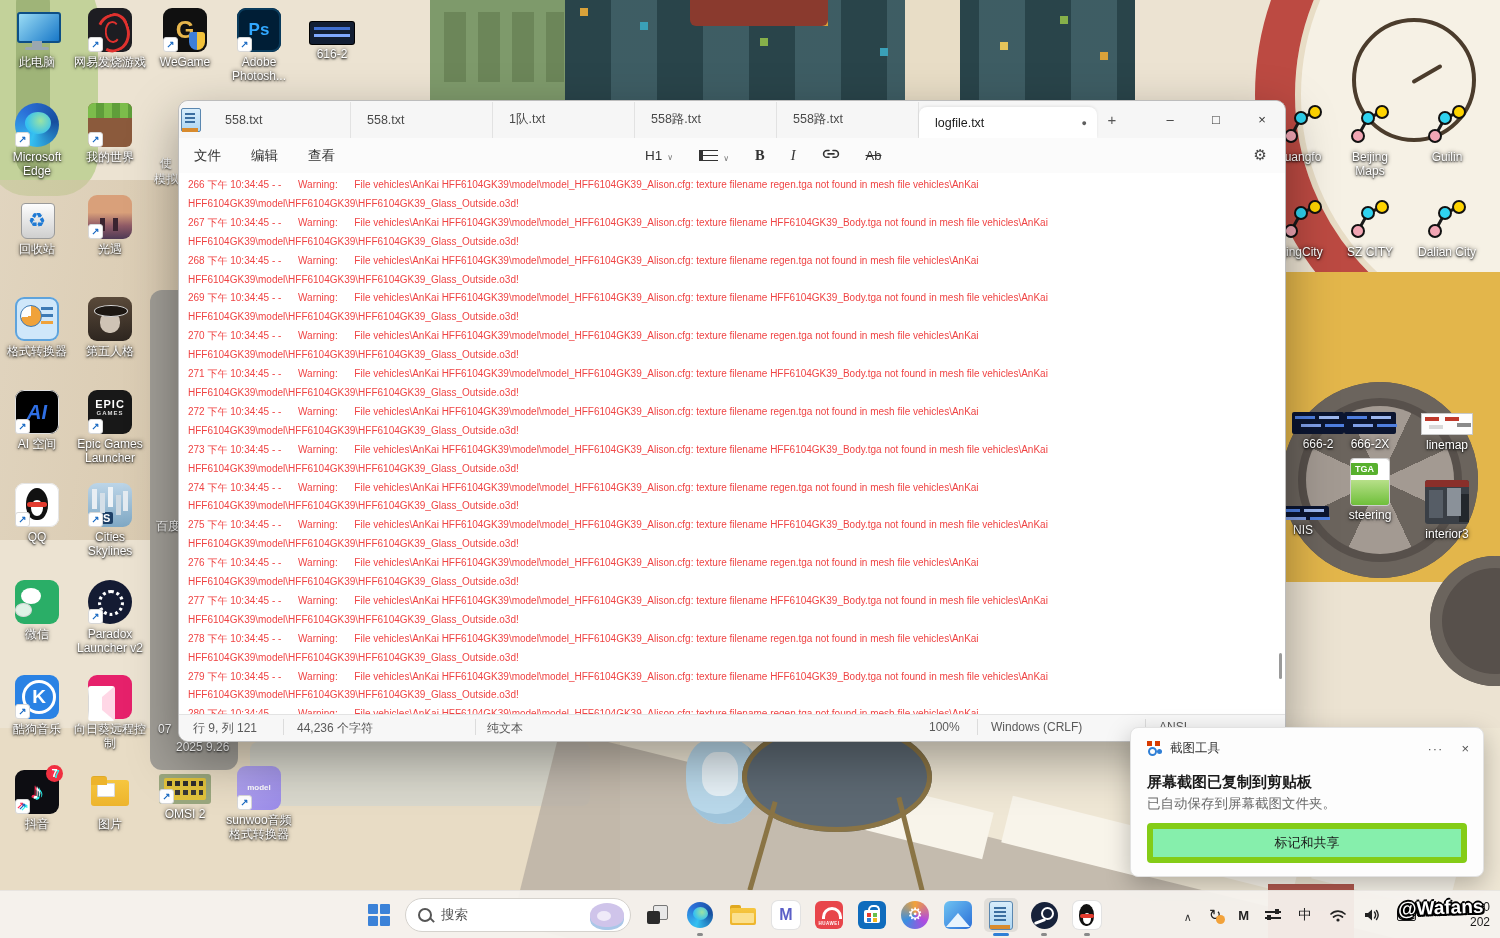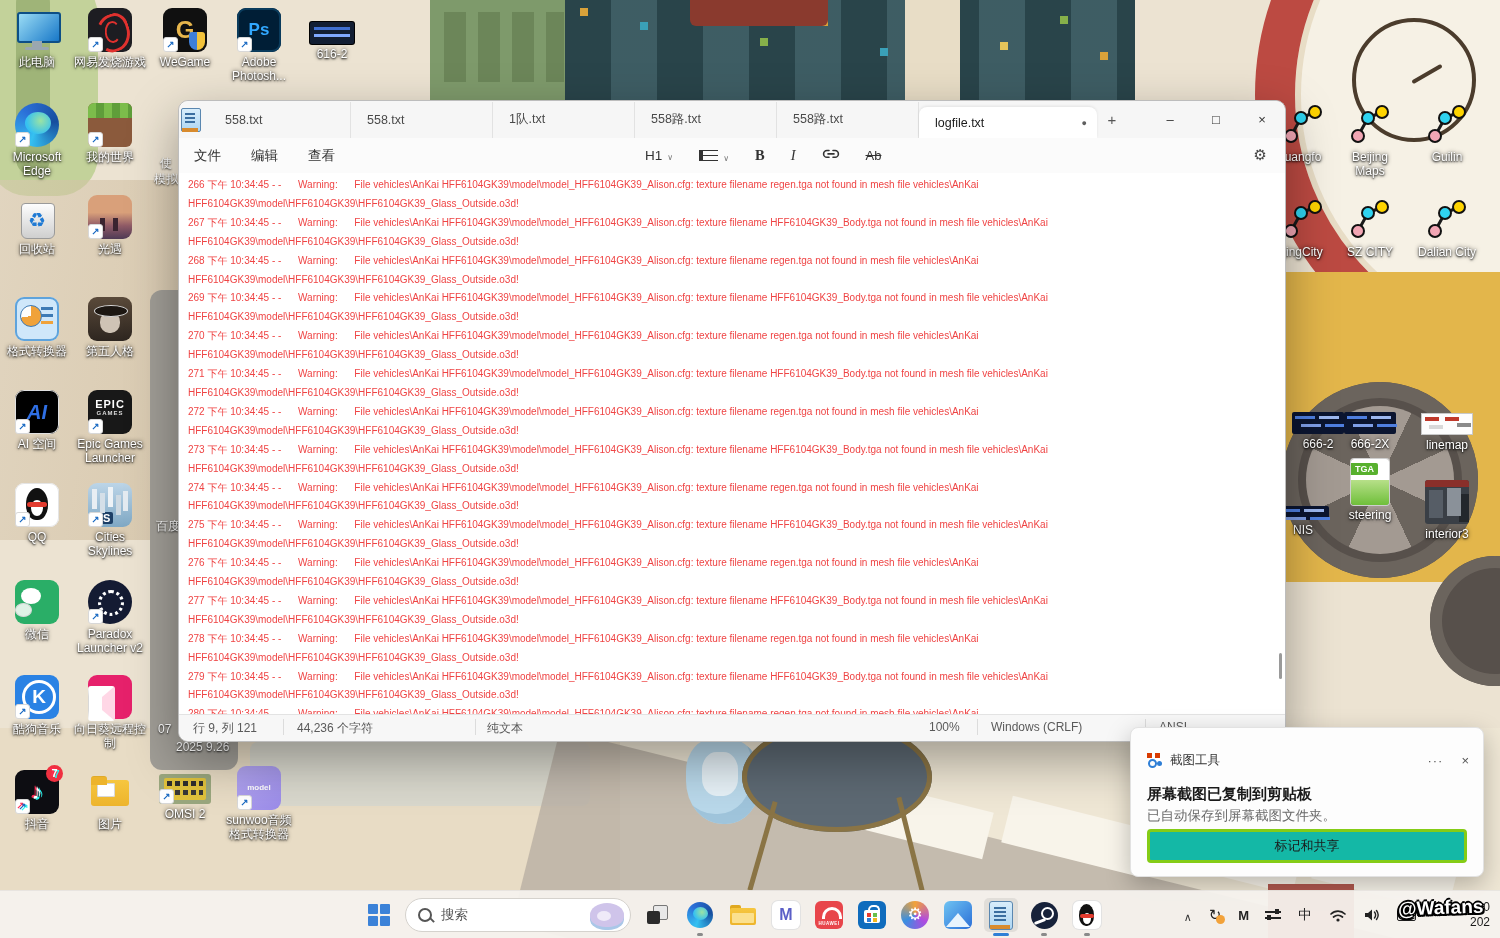--- a/index.html
+++ b/index.html
@@ -157,30 +157,30 @@
   .entry{white-space:pre-wrap;word-break:break-word;}
   .np-scroll{position:absolute;right:3px;top:480px;width:3px;height:26px;background:#9a9a9a;border-radius:2px;}
   .np-status{height:26px;background:#f7f7f7;border-top:1px solid #e3e3e3;border-radius:0 0 10px 10px;
     position:relative;font-size:12px;color:#5a5a5a;}
   .np-status span{position:absolute;top:5px;}
   .ssep{position:absolute;top:4px;width:1px;height:16px;background:#dcdcdc;}
 
   
   .toast{position:absolute;left:1130px;top:727px;width:352px;height:148px;background:#fdfdfd;border:1px solid #e2e2e2;
     border-radius:8px;box-shadow:0 8px 24px rgba(0,0,0,.25);z-index:6;}
-  .toast-head{display:flex;align-items:center;padding:24px 14px 0 16px;}
+  .toast-head{display:flex;align-items:center;padding:12px 14px 0 16px;}
   .snip-ic{width:15px;height:15px;position:relative;margin-right:8px;}
   .snip-ic i{position:absolute;left:0;top:0;width:5px;height:5px;background:#d83b01;box-shadow:8px 0 0 #d83b01;}
   .snip-ic:after{content:"";position:absolute;left:1px;bottom:0;width:5px;height:5px;border:2px solid #2f7fd6;border-radius:50%;box-shadow:7px 0 0 -2px #2f7fd6, 7px 0 0 0 #fff;}
   .toast-app{font-size:12.5px;color:#333;}
   .toast-more{margin-left:auto;color:#555;font-size:13px;letter-spacing:1px;}
   .toast-close{margin-left:18px;color:#555;font-size:13px;}
   .toast-title{padding:16px 16px 0;font-size:15px;font-weight:bold;color:#1a1a1a;}
   .toast-sub{padding:3px 16px 0;font-size:13.5px;color:#6a6a6a;}
-  .toast-btn{position:absolute;left:16px;right:16px;bottom:13px;height:28px;background:#14b8a6;border:3px solid #84cc16;
+  .toast-btn{position:absolute;left:16px;right:16px;bottom:13px;height:28px;background:#86efac;border:6px solid #84cc16;
     border-radius:4px;text-align:center;line-height:28px;font-size:13px;color:#1a1a1a;}
 
   
   .tb{position:absolute;left:0;top:890px;width:1500px;height:48px;background:rgba(245,242,238,.94);
     border-top:1px solid rgba(0,0,0,.05);z-index:7;}
   .tb-center{position:absolute;left:362px;top:0;height:48px;display:flex;align-items:center;gap:9px;}
   .tb-tile{width:34px;height:34px;border-radius:5px;display:flex;align-items:center;justify-content:center;position:relative;}
   .tb-tile.active{background:rgba(0,0,0,.07);}
   .rundot{position:absolute;bottom:-4px;left:14px;width:6px;height:3px;border-radius:2px;background:#8a8a8a;}
   .rundot.wide{left:9px;width:16px;background:#2f7fd6;}

